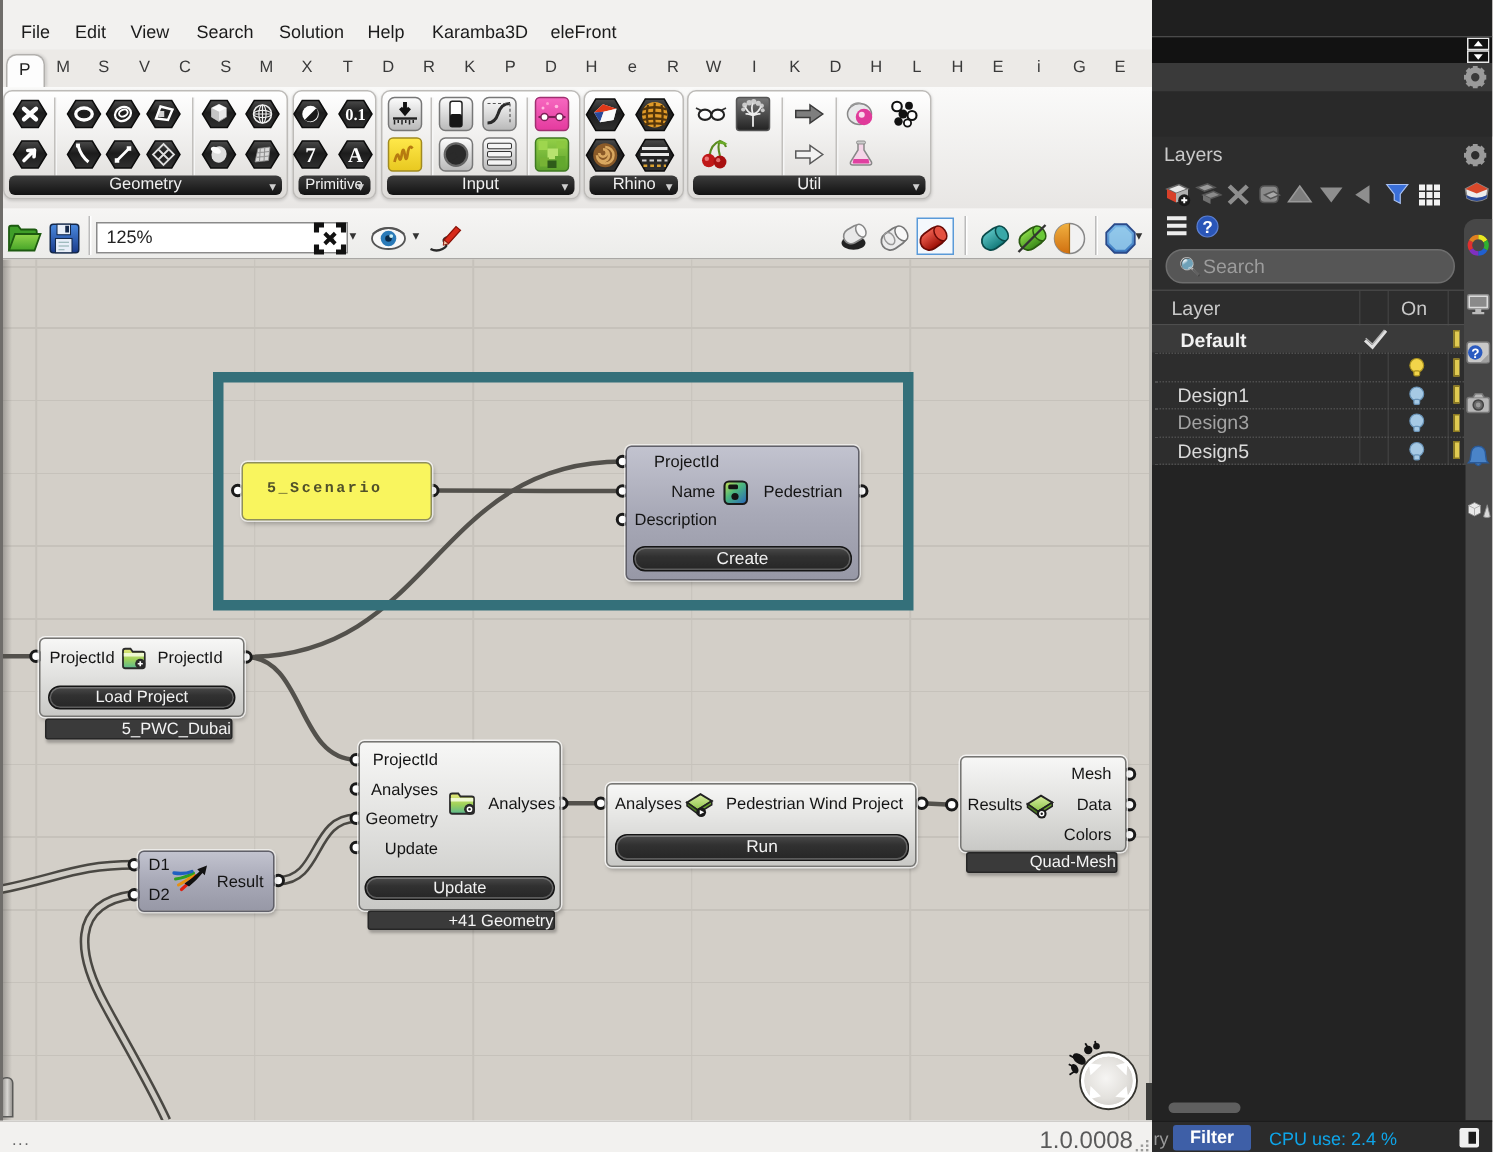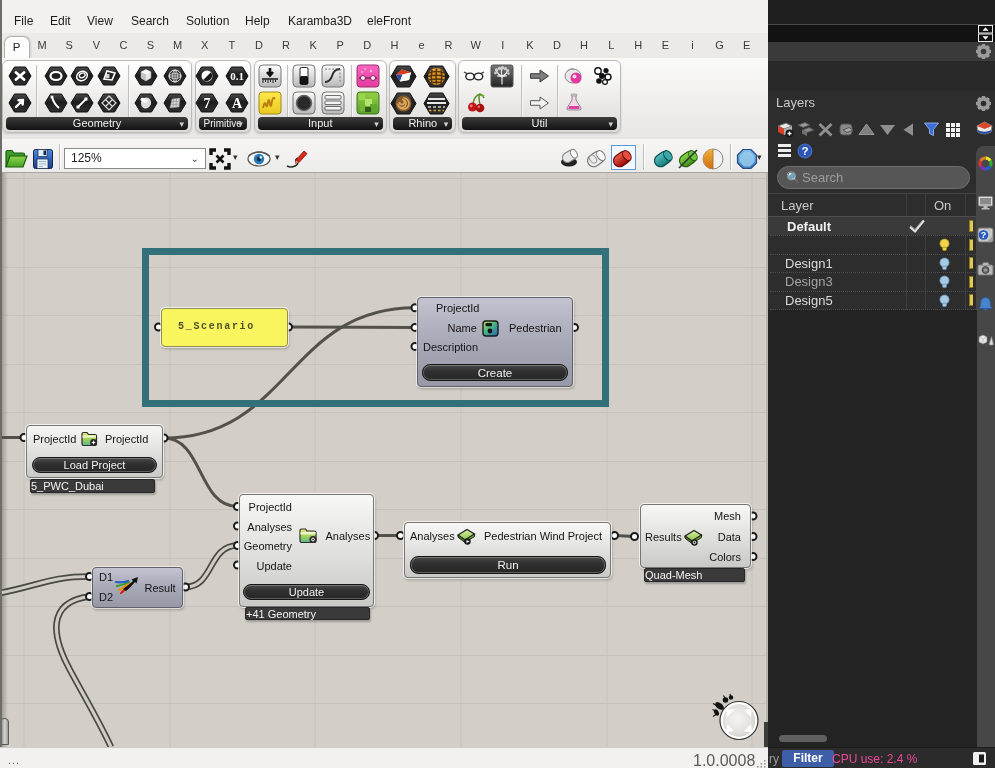--- a/index.html
+++ b/index.html
@@ -12,36 +12,36 @@
   #tabbar{left:0;top:33px;width:768px;height:25px;background:#eceae7;}
   #tabbar .tl{position:absolute;top:6px;font-size:11px;color:#3a3a3a;width:20px;text-align:center;}
   #activetab{position:absolute;left:3.5px;top:3px;width:26px;height:22px;background:#fdfdfd;border:1px solid #b2b0ad;border-bottom:none;border-radius:7px 7px 0 0;box-sizing:border-box;box-shadow:1px 0 2px rgba(0,0,0,.12);}
   #activetab span{display:block;text-align:center;margin-top:4px;font-size:11.5px;color:#222;}
   #toolbar{left:0;top:58px;width:768px;height:81px;background:linear-gradient(#fafaf9,#e8e6e4);}
   .tgroup{position:absolute;top:2px;border:1px solid #bdbbb8;border-radius:6px;background:linear-gradient(#ffffff,#dddbd8);box-shadow:0 1px 2px rgba(0,0,0,.15);}
   .tlabel{position:absolute;left:3px;right:3px;bottom:2px;height:13px;background:linear-gradient(#3c3c3c,#121212);border-radius:4px;color:#f0f0f0;font-size:11px;text-align:center;line-height:13px;}
   .tlabel i{position:absolute;right:4px;top:1px;font-style:normal;color:#cfcfcf;font-size:9px;}
   .tsep{position:absolute;top:4px;height:52px;width:1px;background:#c2c0bd;box-shadow:1px 0 0 #f6f6f6;}
   #toolbar2{left:0;top:139px;width:768px;height:34px;background:linear-gradient(#f6f5f4,#ececea);border-bottom:1px solid #a9a7a4;box-sizing:border-box;}
-  #zoombox{position:absolute;left:64px;top:9px;width:142px;height:21px;background:#fff;border:1px solid #8a8a8a;box-sizing:border-box;font-size:12px;color:#222;line-height:19px;padding-left:6px;}
+  #zoombox{position:absolute;left:64px;top:9px;width:168px;height:21px;background:#fff;border:1px solid #8a8a8a;box-sizing:border-box;font-size:12px;color:#222;line-height:19px;padding-left:6px;}
   #zoombox .chev{position:absolute;right:6px;top:0px;color:#444;font-size:10px;}
   
   #canvas{left:0;top:173px;width:768px;height:574px;overflow:hidden;
     background-color:#d3cfc8;
     background-image:
       repeating-linear-gradient(to right,#c6c2bb 0px,#c6c2bb 1px,transparent 1px,transparent 145.7px),
       repeating-linear-gradient(to bottom,#c6c2bb 0px,#c6c2bb 1px,transparent 1px,transparent 48.5px);
     background-position:23.5px 45px,23.5px 45px;}
   #canvas .edge{position:absolute;left:0;top:0;width:8px;height:574px;background:linear-gradient(to right,rgba(90,88,85,.55),rgba(90,88,85,0));}
   
   .node{position:absolute;border-radius:4px;box-sizing:border-box;font-size:11px;color:#1a1a1a;}
   .light{background:linear-gradient(#f7f7f6,#e3e3e1 45%,#c9c9c6);border:1px solid #767674;box-shadow:0 0 0 1px rgba(255,255,255,.75),1px 2px 3px rgba(0,0,0,.25);}
   .dark{background:linear-gradient(#c2c3cf,#a8a9b7 50%,#9798a6);border:1px solid #60606a;box-shadow:0 0 0 1px rgba(255,255,255,.6),1px 2px 3px rgba(0,0,0,.25);}
   .gbtn{position:absolute;background:linear-gradient(#4a4a4a,#313131 40%,#262626);border:1px solid #151515;border-radius:8px;box-shadow:inset 0 0 0 1px rgba(255,255,255,.25);color:#f2f2f2;text-align:center;box-sizing:border-box;}
-  .gtag{position:absolute;background:#3a3a3a;border:1px solid #262626;border-radius:2px;color:#f4f4f4;text-align:left;font-size:11px;box-sizing:border-box;box-shadow:1px 2px 2px rgba(0,0,0,.25);}
+  .gtag{position:absolute;background:#3a3a3a;border:1px solid #262626;border-radius:2px;color:#f4f4f4;text-align:right;font-size:11px;box-sizing:border-box;box-shadow:1px 2px 2px rgba(0,0,0,.25);}
   .nlab{position:absolute;white-space:nowrap;font-size:11px;color:#141414;}
   
   #lstatus{left:0;top:747px;width:768px;height:21px;background:#f2f1ef;border-top:1px solid #cfcdca;box-sizing:border-box;color:#555;font-size:11px;}
   
   #rpanel{left:768px;top:0;width:227px;height:768px;background:#2d2d2d;}
   .rtext{position:absolute;color:#c9c9c9;font-size:13px;}
   #rstatus{position:absolute;left:0px;top:747px;width:227px;height:21px;background:#2b2b2b;border-top:1px solid #1c1c1c;box-sizing:border-box;}
   #filterbtn{position:absolute;left:14px;top:2px;width:52px;height:17px;background:#3e5fa7;border-radius:2px;color:#fff;font-size:12px;font-weight:bold;text-align:center;line-height:17px;}
   #searchbox{position:absolute;left:9px;top:166px;width:193px;height:23px;background:#565656;border:1px solid #6e6e6e;border-radius:12px;box-sizing:border-box;}
   .lrow{position:absolute;left:0;width:210px;height:19px;font-size:13px;color:#d6d6d6;}
@@ -806,20 +806,20 @@
         <path d="M2 5 L6 7 L10 5 M6 7 L6 12" stroke="#aaa" stroke-width=".6" fill="none"></path>
         <path d="M12 12.5 L14.5 4.5 L16.5 12.5 Q14.5 13.8 12 12.5" fill="#d8d8d8" stroke="#888" stroke-width=".6"></path>
       </svg>
     <div class="abs" style="left:0px;top:310px;width:209px;height:437px;background:#232323"></div>
     <div class="abs" style="left:11px;top:735px;width:48px;height:7px;background:#5f5f5f;border-radius:3.5px"></div>
     <div class="rtext" style="left:13px;top:198px;font-size:13px;">Layer</div>
     <div class="rtext" style="left:166px;top:198px;font-size:13px;">On</div>
     <div id="rstatus">
       <span style="position:absolute;left:1px;top:4px;color:#9a9a9a;font-size:12px">ry</span>
       <div id="filterbtn">Filter</div>
-      <span style="position:absolute;left:64px;top:4px;color:#ec4899;font-size:12px">CPU use: 2.4 %</span>
+      <span style="position:absolute;left:78px;top:4px;color:#0ea5e9;font-size:12px">CPU use: 2.4 %</span>
       <svg style="position:absolute;left:204px;top:3px" width="15" height="15">
           <rect x="1" y="1" width="13" height="13" rx="1.5" fill="#f0f0f0"></rect>
           <rect x="7" y="3.5" width="5" height="8" fill="#1a1a1a"></rect>
         </svg>
     </div>
   </div>
 </div>
 
 </body></html>

